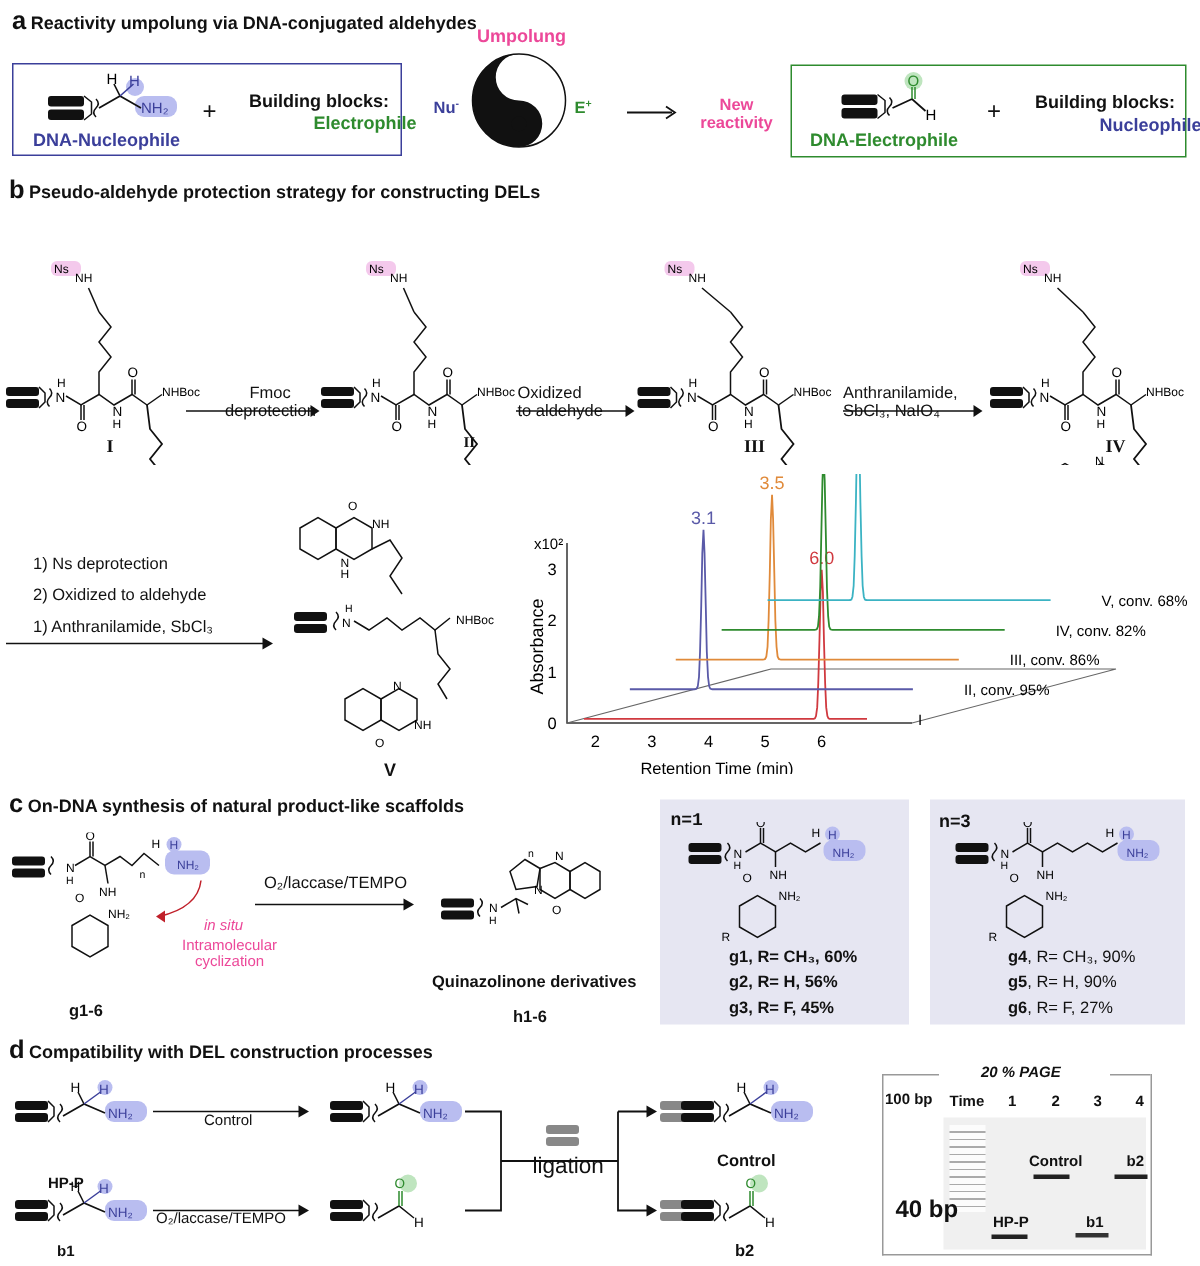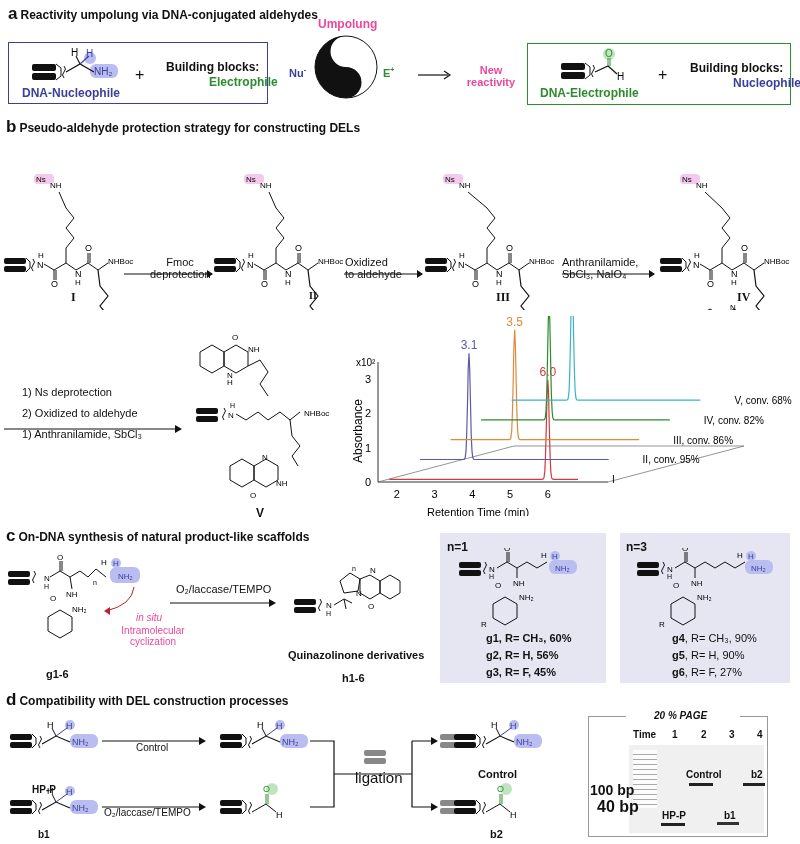--- a/index.html
+++ b/index.html
@@ -180,21 +180,21 @@
 <div class="abs t" style="left:562px;top:256px;font-size:11px;text-align:left;width:96px;">
     <div>Anthranilamide,</div>
     <div>SbCl₃, NaIO₄</div>
   </div>
 
 <div class="abs roman" style="left:71px;top:290px;font-size:12px;">I</div>
 <div class="abs roman" style="left:292px;top:290px;font-size:10px;margin-left:17px;">II</div>
 <div class="abs roman" style="left:496px;top:290px;font-size:12px;">III</div>
 <div class="abs roman" style="left:737px;top:290px;font-size:12px;">IV</div>
 
-<div class="abs t" style="left:22px;top:366px;font-size:11px;line-height:21px;margin-top:16px;">
+<div class="abs t" style="left:22px;top:366px;font-size:11px;line-height:21px;">
   <div>1) Ns deprotection</div>
   <div>2) Oxidized to aldehyde</div>
   <div>1) Anthranilamide, SbCl₃</div>
 </div>
 <svg class="abs" style="left:4px;top:424px;" width="180" height="10">
     <path d="M0 5 L176 5" stroke="#111" stroke-width="1"></path>
     <path d="M171 1 L178 5 L171 9" fill="#111"></path>
   </svg>
 
 <svg class="abs" style="left:190px;top:320px;" width="150" height="185">
@@ -310,21 +310,21 @@
   <polygon points="90,18 100,12 110,18 110,30 100,36 90,30" fill="none" stroke="#111"></polygon>
   <text x="62" y="8" font-size="7">n</text>
     <text x="80" y="10" font-size="8">N</text>
     <text x="66" y="33" font-size="8">N</text>
     <text x="78" y="46" font-size="8">O</text>
 </svg>
 <div class="abs t b" style="left:288px;top:649px;font-size:11px;">Quinazolinone derivatives</div>
 <div class="abs t b" style="left:342px;top:672px;font-size:11px;">h1-6</div>
 
 <div class="panelbg" style="left:440px;top:533px;width:166px;height:150px;"></div>
-<div class="abs t b" style="left:447px;top:540px;font-size:12px;">n=1</div>
+<div class="abs t b" style="left:447px;top:540px;font-size:12px;font-family:Liberation Mono, monospace;">n=1</div>
 <svg class="abs" style="left:455px;top:548px;" width="150" height="80">
   <rect x="4" y="14" width="22" height="6" rx="2" fill="#111"></rect>
     <rect x="4" y="22" width="22" height="6" rx="2" fill="#111"></rect>
   <path d="M30 14 q3 3 0 6 q-3 3 0 6" stroke="#111" fill="none"></path>
   <text x="34" y="24" font-size="8">N</text>
     <text x="34" y="31" font-size="7">H</text>
   <path d="M42 20 L52 14 L62 20 L72 14 L82 20 L92 14" stroke="#111" fill="none"></path>
   <path d="M52 14 L52 4 M54 14 L54 4" stroke="#111"></path>
     <text x="49" y="3" font-size="8">O</text>
   <rect x="94" y="12" width="28" height="14" rx="6" fill="#b9bdf0"></rect>
@@ -445,18 +445,18 @@
 <div class="abs t b" style="left:701px;top:729px;font-size:10px;">2</div>
 <div class="abs t b" style="left:729px;top:729px;font-size:10px;">3</div>
 <div class="abs t b" style="left:757px;top:729px;font-size:10px;">4</div>
 <div class="abs" style="left:629px;top:745px;width:135px;height:88px;background:#f0f0f0;">
   <div class="abs" style="left:4px;top:5px;width:24px;height:58px;background:repeating-linear-gradient(#fff 0 4px,#999 4px 5px);opacity:.8;"></div>
   <div class="abs" style="left:60px;top:38px;width:24px;height:3px;background:#222;"></div>
   <div class="abs" style="left:114px;top:38px;width:22px;height:3px;background:#222;"></div>
   <div class="abs" style="left:32px;top:78px;width:24px;height:3px;background:#222;"></div>
   <div class="abs" style="left:88px;top:77px;width:22px;height:3px;background:#333;"></div>
 </div>
-<div class="abs t b" style="left:590px;top:782px;font-size:14px;">100 bp</div>
+<div class="abs t b" style="left:590px;top:728px;font-size:10px;">100 bp</div>
 <div class="abs t b" style="left:597px;top:798px;font-size:16px;">40 bp</div>
 <div class="abs t b" style="left:686px;top:769px;font-size:10px;">Control</div>
 <div class="abs t b" style="left:751px;top:769px;font-size:10px;">b2</div>
 <div class="abs t b" style="left:662px;top:810px;font-size:10px;">HP-P</div>
 <div class="abs t b" style="left:724px;top:810px;font-size:10px;">b1</div>
 
 </body></html>

